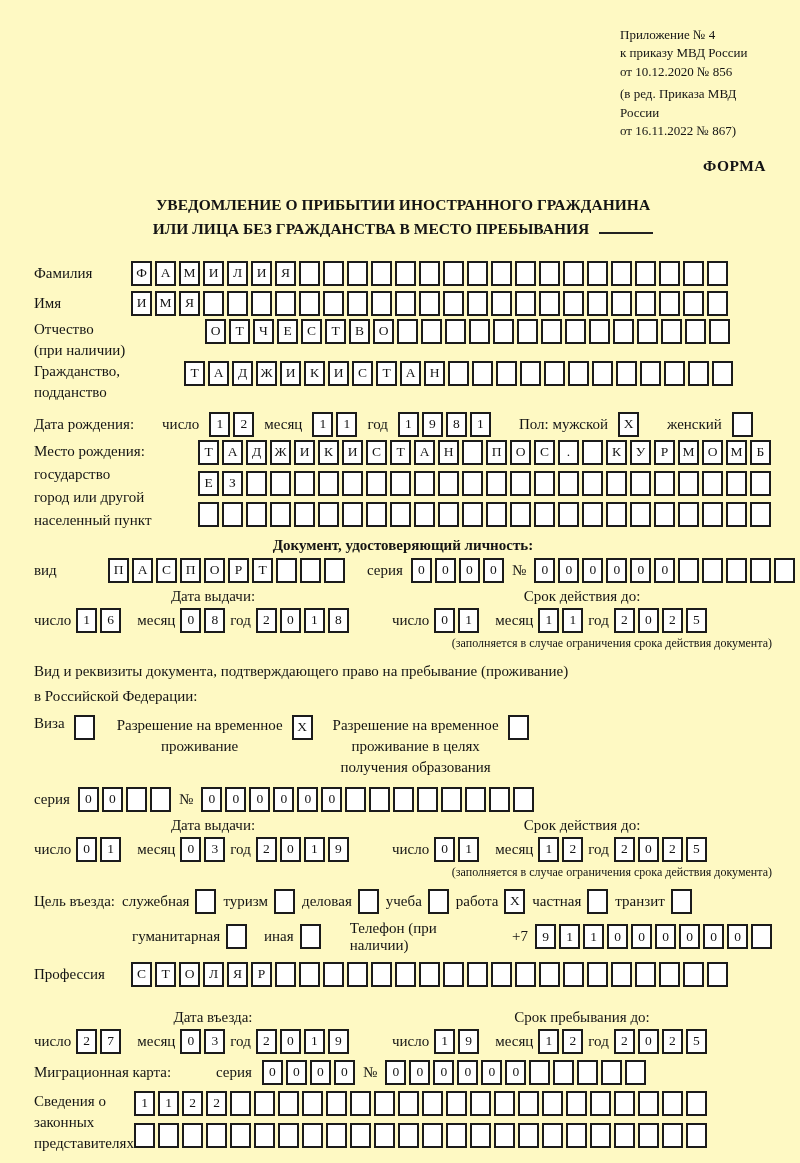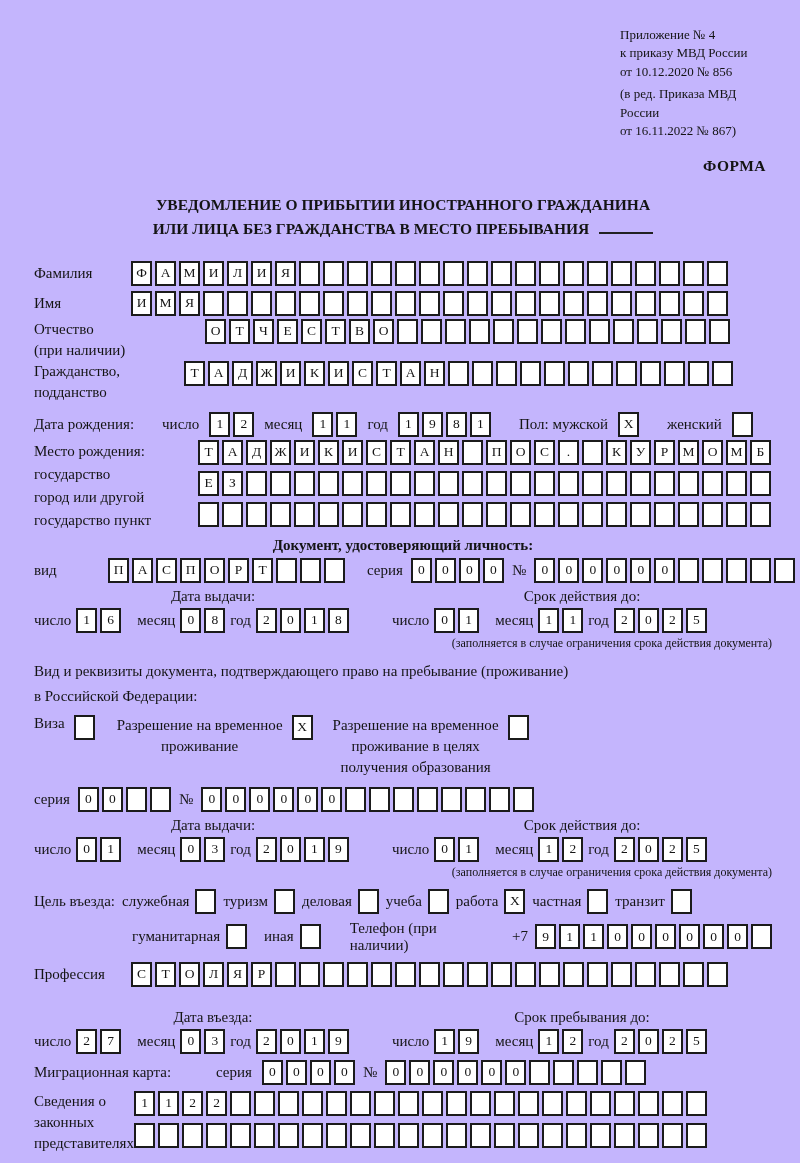--- a/index.html
+++ b/index.html
@@ -1,20 +1,20 @@
 <!DOCTYPE html>
 <html><head>
 <meta charset="utf-8">
 <style>
   html,body{margin:0;padding:0;background:#fff;}
   .page{
     width:800px;height:1163px;box-sizing:border-box;
     padding:26px 28px 0 34px;
     font-family:"Liberation Serif",serif;color:#141414;font-size:15px;
-    background:#c4b5fd;overflow:hidden;position:relative;
+    background:#fef9c3;overflow:hidden;position:relative;
   }
   
   .appendix{margin-left:586px;font-size:13px;line-height:1.42;}
   .appendix .amend-gap{margin-top:4px;}
   .forma{text-align:right;padding-right:6px;font-weight:bold;font-size:15.5px;margin-top:16px;letter-spacing:.5px;}
   .title{text-align:center;font-weight:bold;font-size:15.5px;margin-top:18px;line-height:1.55;}
   .uline{display:inline-block;width:54px;border-bottom:2px solid #222;margin-left:10px;vertical-align:baseline;}
   .sec1{font-weight:bold;font-size:15px;margin-top:22px;text-align:center;}
   
   .cells{display:inline-flex;gap:3px;flex:none;}
@@ -240,21 +240,21 @@
     <span class="sp"></span>
     <span>женский</span>
     <span class="box"></span>
   </div>
 
   <div class="bp">
     <div class="bp-labels">
       <div>Место рождения:</div>
       <div>государство</div>
       <div>город или другой</div>
-      <div>государство пункт</div>
+      <div>населенный пункт</div>
     </div>
     <div class="bp-rows">
       <span class="cells">
           <span class="cell">Т</span>
           <span class="cell">А</span>
           <span class="cell">Д</span>
           <span class="cell">Ж</span>
           <span class="cell">И</span>
           <span class="cell">К</span>
           <span class="cell">И</span>

